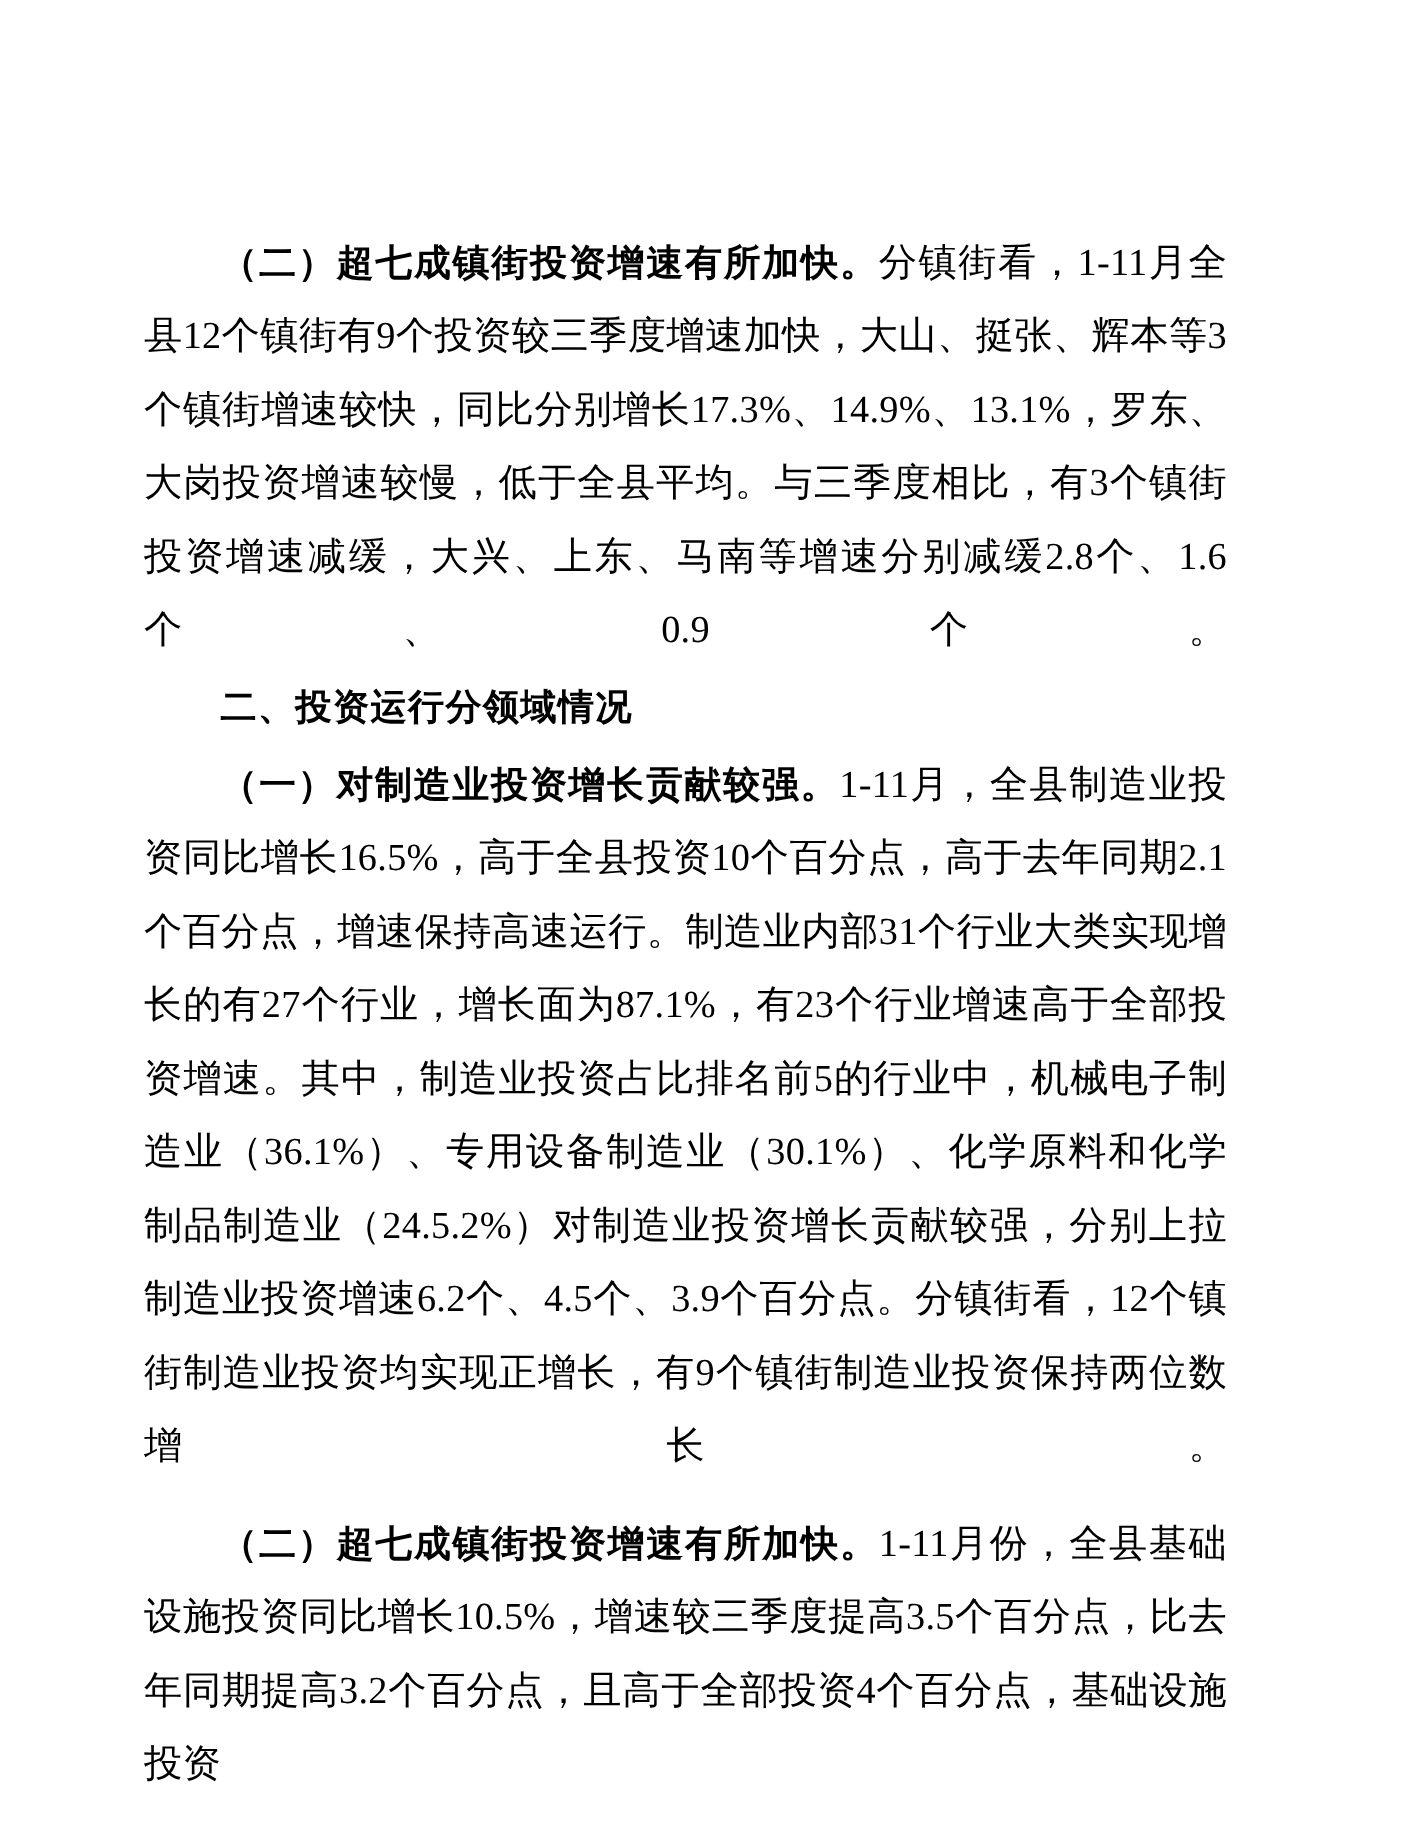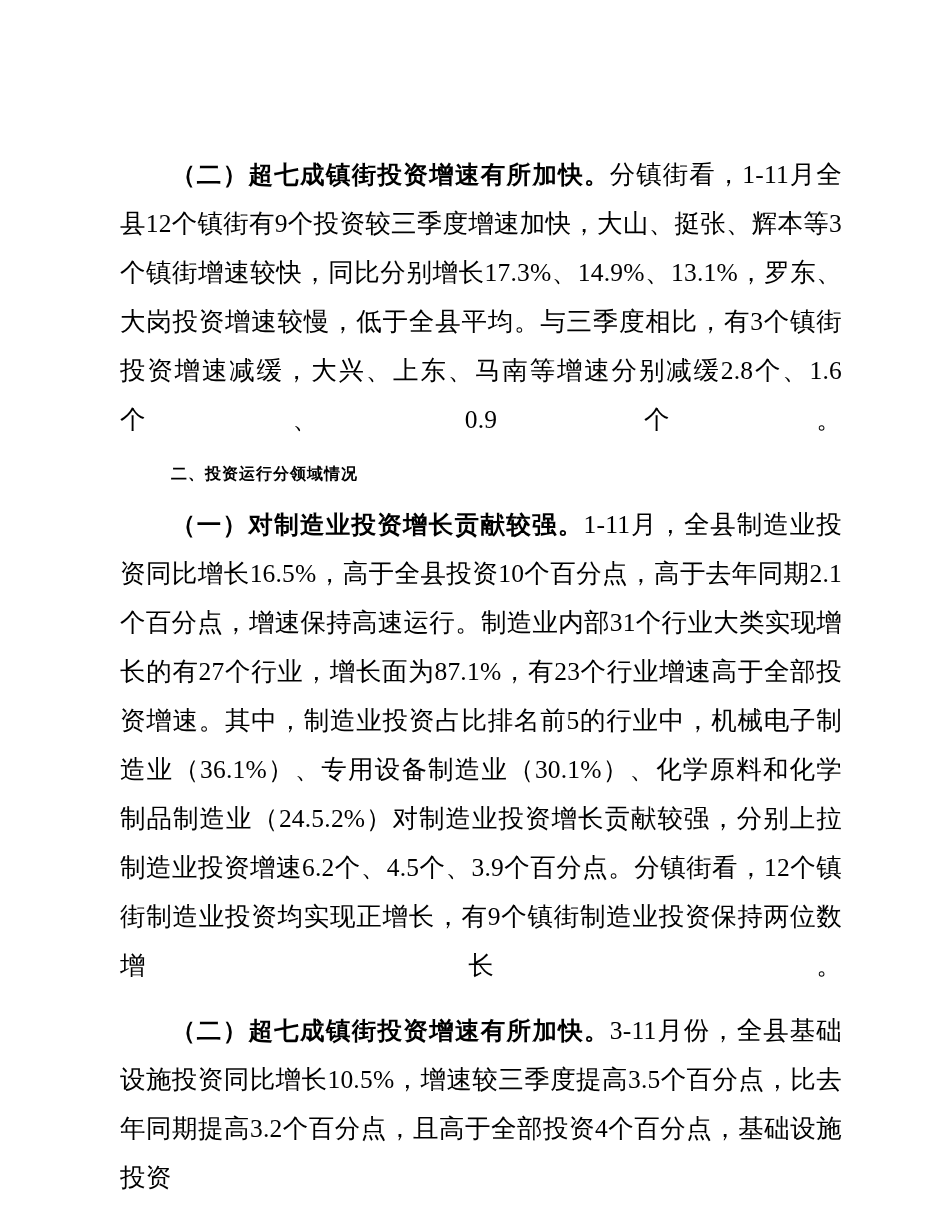--- a/index.html
+++ b/index.html
@@ -13,21 +13,21 @@
     font-family: "Liberation Serif", "DejaVu Serif", serif;
     color: #000000;
     overflow: hidden;
   }
   .page {
     position: relative;
     width: 950px;
     height: 1230px;
     background: #ffffff;
     box-sizing: border-box;
-    padding: 150px 108px 0 120px;
+    padding: 150px 108px 0 96px;
     border-radius: 26px;
   }
   .doc-body {
     width: 722px;
   }
   p.para {
     margin: 0 0 2px 0;
     font-size: 25.5px;
     line-height: 49px;
     text-align: justify;
@@ -44,21 +44,21 @@
   }
   .bold-head {
     font-weight: bold;
     font-family: "DejaVu Sans", "Liberation Sans", sans-serif;
     font-size: 24.5px;
     letter-spacing: 0.5px;
   }
   .sec-head {
     font-weight: bold;
     font-family: Liberation Sans, sans-serif;
-    font-size: 16px;
+    font-size: 24px;
     letter-spacing: 1px;
   }
   p.section {
     margin: 0 0 2px 0;
     font-size: 25.5px;
     line-height: 49px;
     text-indent: 51px;
     text-align: left;
   }
   .spacer-sm {
@@ -72,16 +72,16 @@
   <div class="doc-body">
 
     <p class="para ind"><span class="bold-head">（二）超七成镇街投资增速有所加快。</span><span>分镇街看，1-11月全县12个镇街有9个投资较三季度增速加快，大山、挺张、辉本等3个镇街增速较快，同比分别增长17.3%、14.9%、13.1%，罗东、大岗投资增速较慢，低于全县平均。与三季度相比，有3个镇街投资增速减缓，大兴、上东、马南等增速分别减缓2.8个、1.6个、0.9个。</span></p>
 
     <p class="section"><span class="sec-head">二、投资运行分领域情况</span></p>
 
     <p class="para ind"><span class="bold-head">（一）对制造业投资增长贡献较强。</span><span>1-11月，全县制造业投资同比增长16.5%，高于全县投资10个百分点，高于去年同期2.1个百分点，增速保持高速运行。制造业内部31个行业大类实现增长的有27个行业，增长面为87.1%，有23个行业增速高于全部投资增速。其中，制造业投资占比排名前5的行业中，机械电子制造业（36.1%）、专用设备制造业（30.1%）、化学原料和化学制品制造业（24.5.2%）对制造业投资增长贡献较强，分别上拉制造业投资增速6.2个、4.5个、3.9个百分点。分镇街看，12个镇街制造业投资均实现正增长，有9个镇街制造业投资保持两位数增长。</span></p>
 
     <div class="spacer-sm"></div>
 
-    <p class="para ind last-left"><span class="bold-head">（二）超七成镇街投资增速有所加快。</span><span>3-11月份，全县基础设施投资同比增长10.5%，增速较三季度提高3.5个百分点，比去年同期提高3.2个百分点，且高于全部投资4个百分点，基础设施投资</span></p>
+    <p class="para ind last-left"><span class="bold-head">（二）超七成镇街投资增速有所加快。</span><span>1-11月份，全县基础设施投资同比增长10.5%，增速较三季度提高3.5个百分点，比去年同期提高3.2个百分点，且高于全部投资4个百分点，基础设施投资</span></p>
 
   </div>
 </div>
 
 </body></html>

